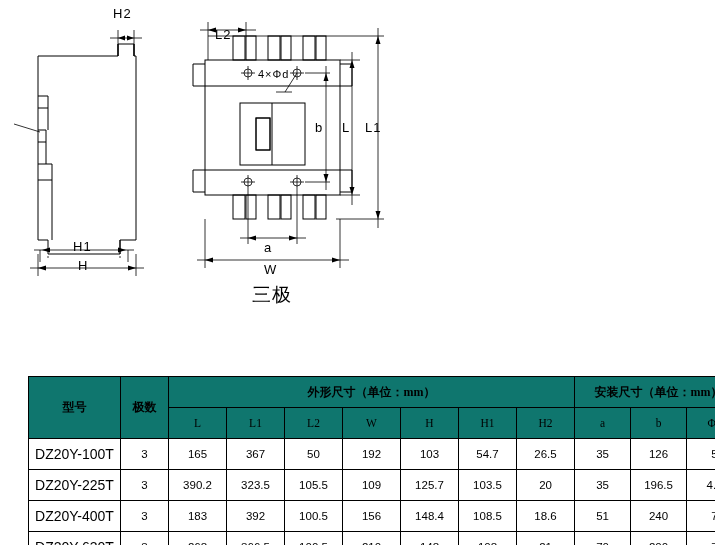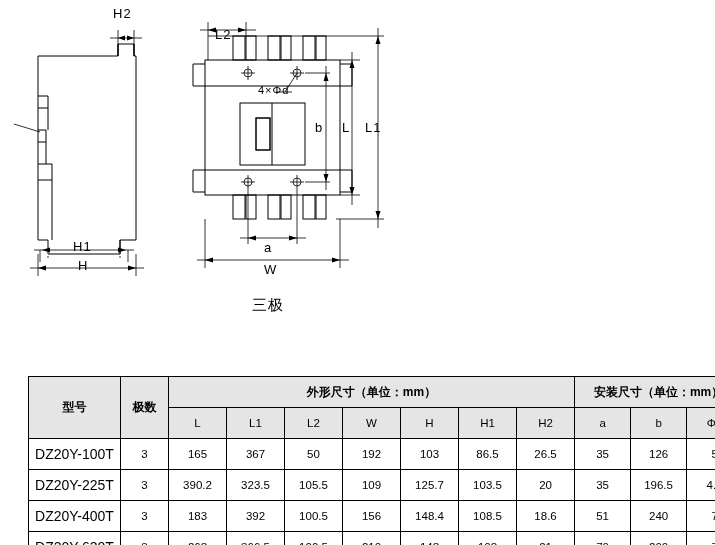--- a/index.html
+++ b/index.html
@@ -45,23 +45,24 @@
   }
   table.spec th, table.spec td {
     border: 1px solid #000;
     text-align: center;
     vertical-align: middle;
     padding: 0;
     height: 30px;
     font-weight: normal;
   }
   table.spec thead th {
-    background: #e5e5e5;
+    background: #0f766e;
     font-weight: bold;
     font-size: 12px;
+    font-family: Liberation Serif, serif;
   }
   table.spec thead tr.sub th {
     font-weight: normal;
     font-size: 11.5px;
   }
   td.model {
     text-align: left;
     padding-left: 10px;
     font-size: 14px;
   }
@@ -221,27 +222,27 @@
         <path d="M205 260 l8 -2.5 v5 z" fill="#000" stroke="none"></path>
         <path d="M340 260 l-8 -2.5 v5 z" fill="#000" stroke="none"></path>
       </g>
     </g>
   </svg>
 
   <span class="cap" style="left:113px; top:6px;">H2</span>
   <span class="cap" style="left:73px;  top:239px;">H1</span>
   <span class="cap" style="left:78px;  top:258px;">H</span>
   <span class="cap" style="left:215px; top:27px;">L2</span>
-  <span class="cap" style="left:258px; top:84px; font-size:11px;">4×Φd</span>
+  <span class="cap" style="left:258px; top:68px; font-size:11px;">4×Φd</span>
   <span class="cap" style="left:315px; top:120px;">b</span>
   <span class="cap" style="left:342px; top:120px;">L</span>
   <span class="cap" style="left:365px; top:120px;">L1</span>
   <span class="cap" style="left:264px; top:240px;">a</span>
   <span class="cap" style="left:264px; top:262px;">W</span>
-  <span class="cap" style="left:252px; top:296px; font-size:15px;">三极</span>
+  <span class="cap" style="left:252px; top:282px; font-size:19px;">三极</span>
 </div>
 
 <div id="spec-table-wrap">
   <table class="spec">
     <colgroup>
       <col class="c-model">
         <col class="c-poles">
       <col class="c-dim">
         <col class="c-dim">
         <col class="c-dim">
@@ -275,21 +276,21 @@
     </thead>
     <tbody>
       <tr>
         <td class="model">DZ20Y-100T</td>
         <td>3</td>
         <td>165</td>
         <td>367</td>
         <td>50</td>
         <td>192</td>
         <td>103</td>
-        <td>86.5</td>
+        <td>54.7</td>
         <td>26.5</td>
         <td>35</td>
         <td>126</td>
         <td>5</td>
       </tr>
       <tr>
         <td class="model">DZ20Y-225T</td>
         <td>3</td>
         <td>390.2</td>
         <td>323.5</td>

